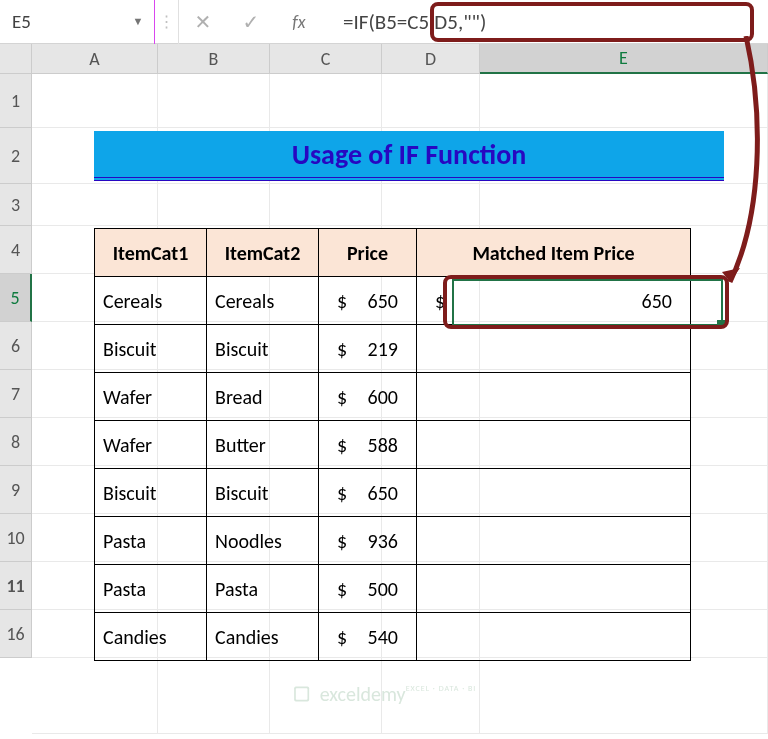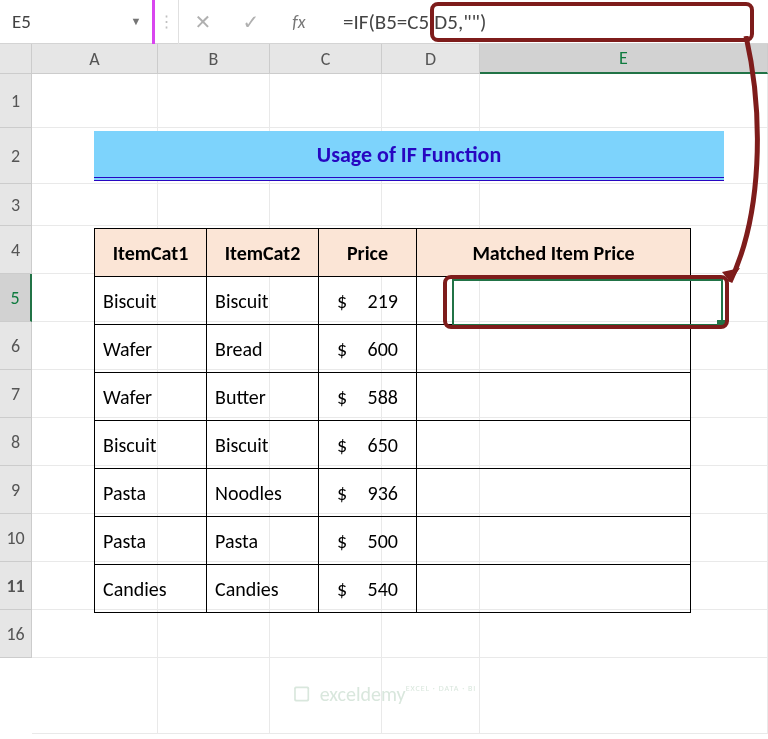--- a/index.html
+++ b/index.html
@@ -3,21 +3,21 @@
 <meta charset="utf-8">
 <style>
   * { box-sizing: border-box; font-family: Calibri, Arial, sans-serif; }
   body { margin: 0; background: #fff; width: 768px; height: 739px; position: relative; overflow: hidden; }
   .formula-bar {
     display: flex; align-items: center; height: 44px; border-bottom: 1px solid #d4d4d4;
     background: #fff;
   }
   .name-box {
     display: flex; align-items: center; width: 155px; height: 44px;
-    border-right: 3px solid #d946ef; padding: 0 8px 0 12px;
+    border-right: 1px solid #d946ef; padding: 0 8px 0 12px;
     justify-content: space-between;
   }
   .name-box-input { font-size: 19px; color: #424242; }
   .name-box-dd { width: 16px; height: 18px; display: flex; align-items: center; justify-content: center; color: #757575; font-size: 11px; }
   .fb-divider { width: 24px; height: 44px; border-right: 1px solid #e0e0e0; display:flex; align-items:center; justify-content:center; color:#c0c0c0;}
   .fb-btn { width: 48px; height: 44px; display: flex; align-items: center; justify-content: center; color: #b0b0b0; font-size: 20px; }
   .fx-label { font-style: italic; color: #777; font-size: 18px; width: 48px; text-align: center; }
   .formula-input {
     flex: 1; height: 44px; display: flex; align-items: center; font-size: 21px; color: #444;
     padding-left: 20px;
@@ -34,21 +34,21 @@
   .col-h.sel { background: #d2d2d2; color: #0f7b3f; border-bottom: 2px solid #217346; }
   .row-headers { position: absolute; left: 0; top: 30px; width: 32px; }
   .row-h { background: #e6e6e6; border-right: 1px solid #ccc; border-bottom: 1px solid #ccc; display: flex; align-items: center; justify-content: center; font-size: 18px; color: #555; }
   .row-h.sel { background: #d2d2d2; color: #0f7b3f; border-right: 2px solid #217346; }
 
   .sheet { position: absolute; left: 32px; top: 30px; }
   .row { display: flex; }
   .cell { border-right: 1px solid #e9e9e9; border-bottom: 1px solid #e9e9e9; display:flex; align-items:center; }
 
   .title-cell {
-    background: #7dd3fc; color: #2707c1; font-weight: bold; font-size: 22px;
+    background: #0ea5e9; color: #2707c1; font-weight: bold; font-size: 28px;
     display: flex; align-items: center; justify-content: center;
     border-bottom: 4px double #2707c1;
   }
 
   .tbl { position: absolute; left: 126px; top: 230px; border-collapse: collapse; }
   .tbl th, .tbl td { border: 1px solid #000; height: 48px; font-size: 20px; }
   .tbl th { background: #fbe5d6; font-weight: bold; text-align: center; }
   .tbl td { padding: 0 8px; text-align: left; }
   .th-a { width: 112px; }
   .th-b { width: 112px; }
@@ -225,20 +225,36 @@
   <thead>
     <tr>
       <th class="th-a">ItemCat1</th>
       <th class="th-b">ItemCat2</th>
       <th class="th-c">Price</th>
       <th class="th-e">Matched Item Price</th>
     </tr>
   </thead>
   <tbody id="tbody">
       <tr>
+        <td>Cereals</td>
+        <td>Cereals</td>
+        <td>
+          <div class="price">
+            <span>$</span>
+            <span>650</span>
+          </div>
+        </td>
+        <td>
+          <div class="price-e">
+            <span>$</span>
+            <span>650</span>
+          </div>
+        </td>
+      </tr>
+      <tr>
         <td>Biscuit</td>
         <td>Biscuit</td>
         <td>
           <div class="price">
             <span>$</span>
             <span>219</span>
           </div>
         </td>
         <td></td>
       </tr>

